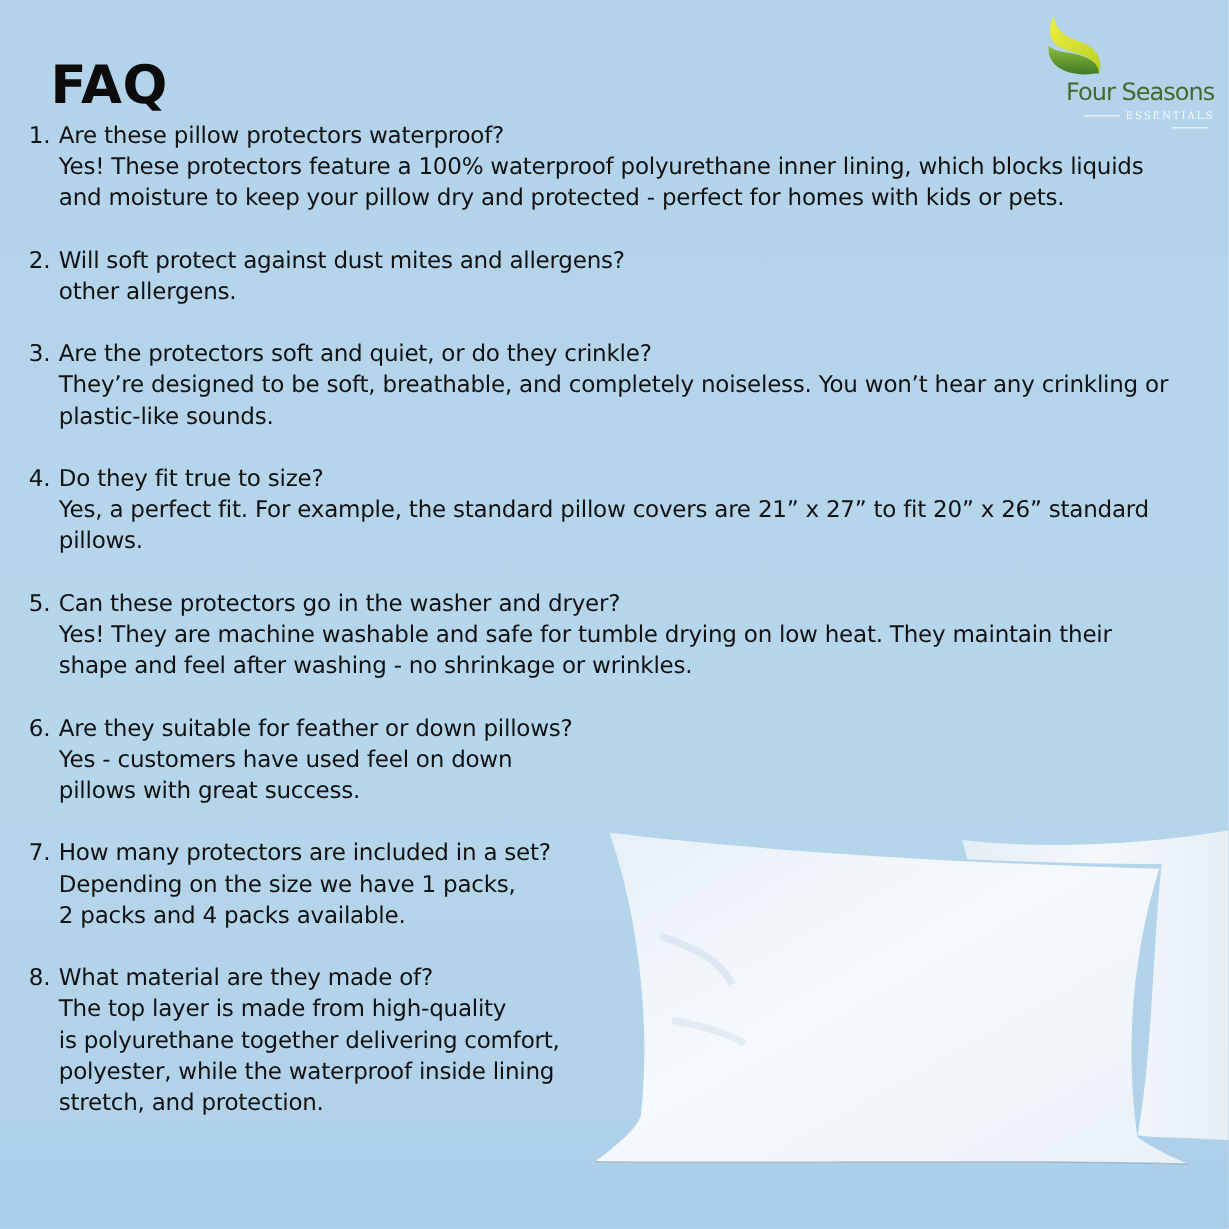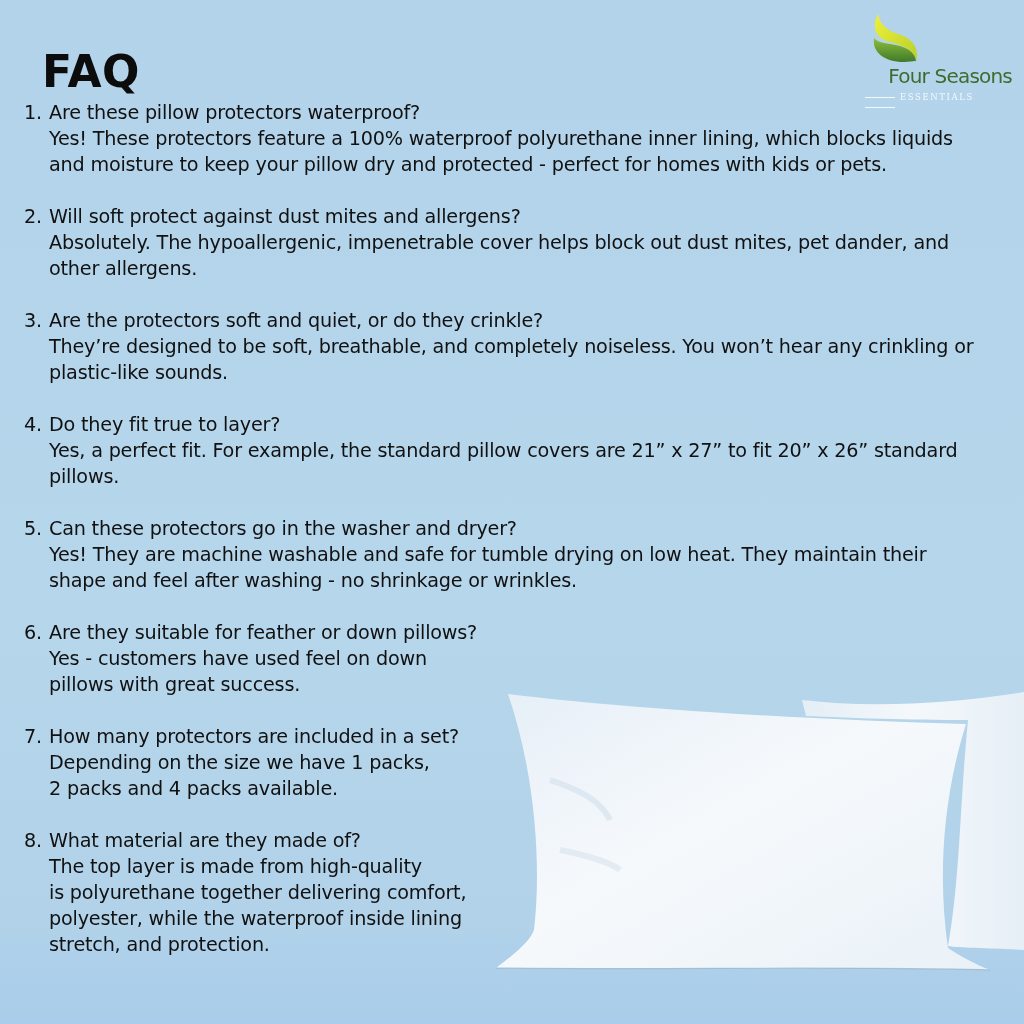--- a/index.html
+++ b/index.html
@@ -24,21 +24,21 @@
     .faq-num { display: inline-block; width: 25px; }
     .faq-a { margin-left: 25px; }
     .faq-a span { display: block; white-space: nowrap; }
 
     .logo { position: absolute; left: 860px; top: 12px; width: 152px; height: 92px; }
     .logo-name {
       position: absolute; left: 0; top: 52px; width: 152px; text-align: right;
       font-family: "DejaVu Sans", sans-serif; font-size: 20px; color: #3f6b2e; letter-spacing: -0.8px;
     }
     .logo-sub {
-      position: absolute; left: 0; top: 80px; width: 152px; text-align: left;
+      position: absolute; left: 0; top: 80px; width: 152px; text-align: right;
       font-family: "DejaVu Serif", serif; font-size: 8.5px; color: #f4f8fb; letter-spacing: 1.6px;
     }
     .logo-sub::before, .logo-sub::after {
       content: ""; display: inline-block; width: 30px; height: 1px; background: #f4f8fb;
       vertical-align: middle; margin: 0 5px;
     }
     .pillows { position: absolute; left: 490px; top: 680px; width: 534px; height: 300px; }
   </style>
 </head>
 <body>
@@ -77,40 +77,39 @@
       <span>and moisture to keep your pillow dry and protected - perfect for homes with kids or pets.</span>
     </div>
   </div>
 
   <div class="faq-item">
     <div class="faq-q">
       <span class="faq-num">2.</span>
       <span>Will soft protect against dust mites and allergens?</span>
     </div>
     <div class="faq-a">
-      <span>Absolutely. The hypoallergenic, impenetrable cover helps block out dust mites, pet dander, and</span>
       <span>other allergens.</span>
     </div>
   </div>
 
   <div class="faq-item">
     <div class="faq-q">
       <span class="faq-num">3.</span>
       <span>Are the protectors soft and quiet, or do they crinkle?</span>
     </div>
     <div class="faq-a">
       <span>They’re designed to be soft, breathable, and completely noiseless. You won’t hear any crinkling or</span>
       <span>plastic-like sounds.</span>
     </div>
   </div>
 
   <div class="faq-item">
     <div class="faq-q">
       <span class="faq-num">4.</span>
-      <span>Do they fit true to layer?</span>
+      <span>Do they fit true to size?</span>
     </div>
     <div class="faq-a">
       <span>Yes, a perfect fit. For example, the standard pillow covers are 21” x 27” to fit 20” x 26” standard</span>
       <span>pillows.</span>
     </div>
   </div>
 
   <div class="faq-item">
     <div class="faq-q">
       <span class="faq-num">5.</span>

